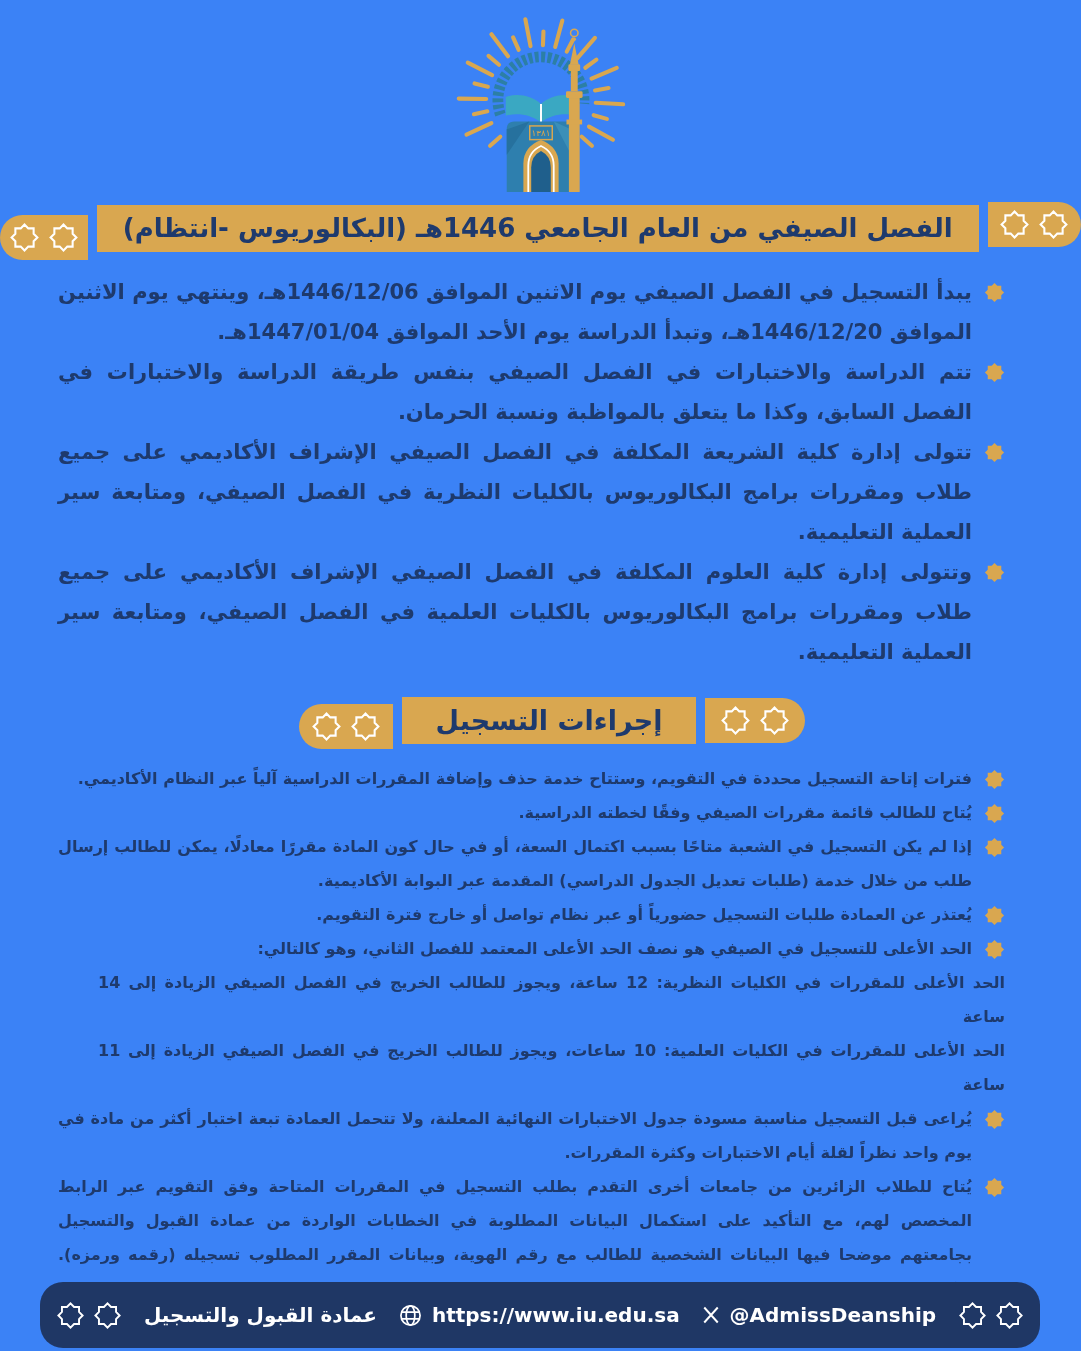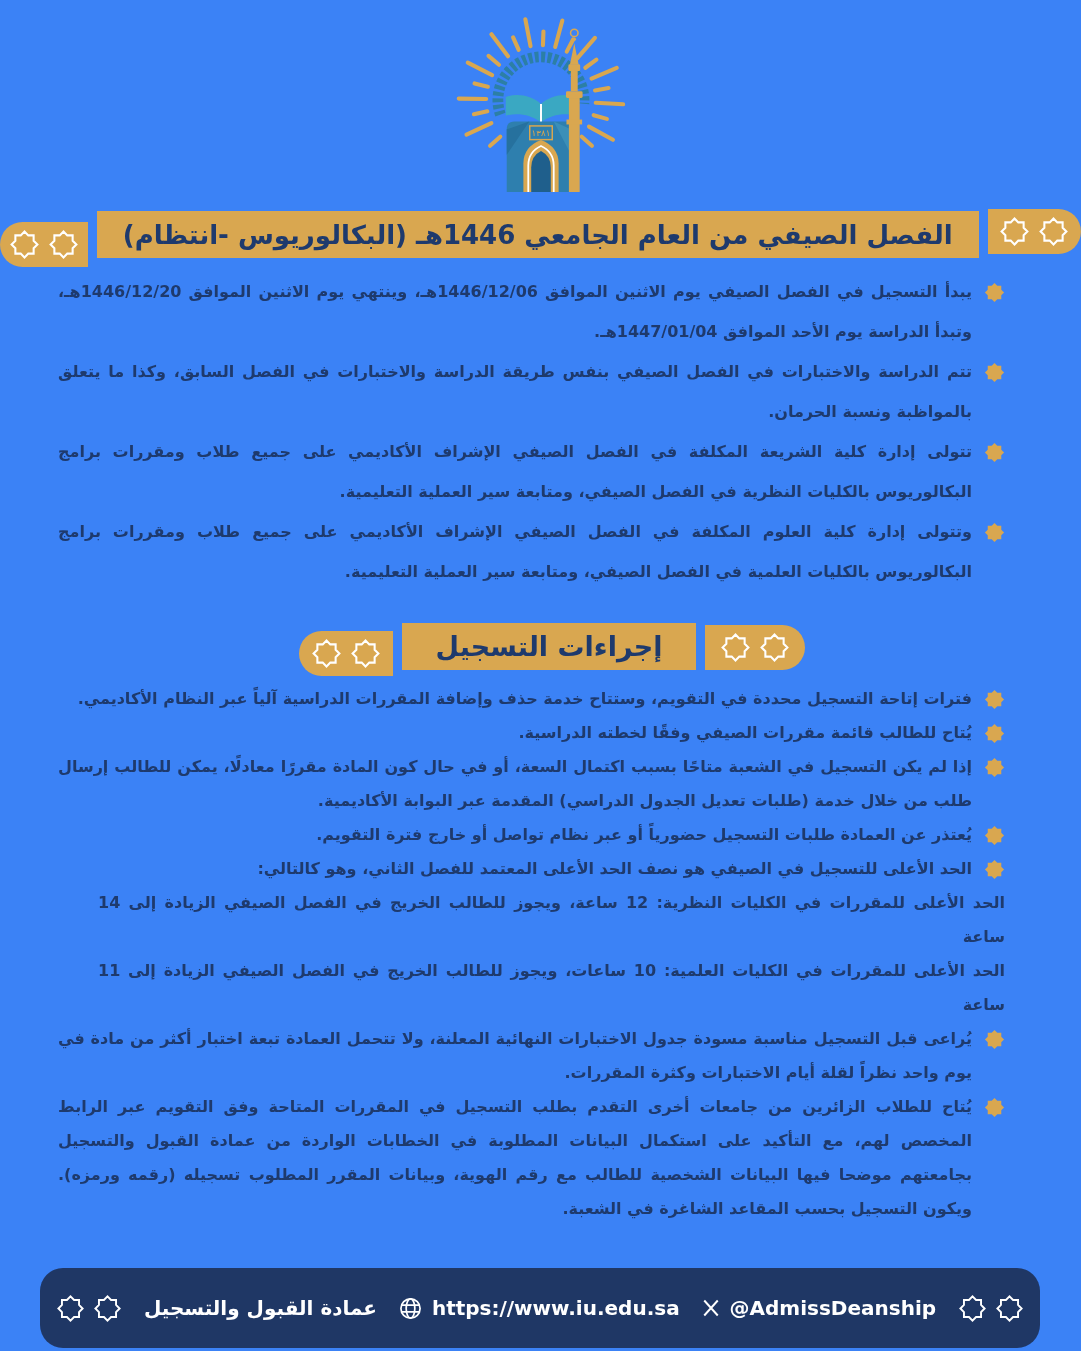--- a/index.html
+++ b/index.html
@@ -3,51 +3,51 @@
 <meta charset="utf-8">
 <style>
   html,body{margin:0;padding:0;background:#ffffff;}
   .page{
     position:relative;width:1081px;height:1351px;background:#3b82f6;
     font-family:"DejaVu Sans", sans-serif;overflow:hidden;
   }
   
   .logo-wrap{height:192px;display:flex;justify-content:center;align-items:flex-start;padding-top:6px;box-sizing:border-box;}
   
-  .band{display:flex;align-items:flex-end;justify-content:center;gap:9px;height:60px;}
+  .band{display:flex;align-items:center;justify-content:center;gap:9px;height:60px;}
   .band1{margin-top:6px;}
   .band2{margin-top:18px;margin-left:23px;}
   .band-main{
     background:#D9A750;color:#1E3A6D;font-weight:bold;
     display:flex;align-items:center;justify-content:center;
     height:47px;padding:0 26px;font-size:26px;white-space:nowrap;
   }
   .band2 .band-main{font-size:27px;padding:0 34px;}
   .deco{height:45px;display:flex;align-items:center;justify-content:center;gap:8px;background:#D9A750;}
   .deco-left{width:94px;border-radius:23px 0 0 23px;transform:translateY(9px);}
   .deco-right{width:100px;border-radius:0 23px 23px 0;transform:translateY(-4px);}
   .band2 .deco-left{transform:translateY(6px);}
   .band2 .deco-right{transform:translateY(0);}
   .star-o{width:31px;height:31px;fill:none;stroke:#ffffff;stroke-width:0.16;}
   
   .list{list-style:none;margin:0;padding:0 73px 0 58px;direction:rtl;color:#1E3A6D;font-weight:700;}
   .list li{position:relative;padding-right:36px;text-align:justify;}
   .list1{margin-top:14px;}
-  .list1 li{font-size:16px;line-height:40px;}
+  .list1 li{font-size:21px;line-height:40px;}
   .list2{margin-top:12px;}
   .list2 li{font-size:16px;line-height:34px;}
   .bullet{position:absolute;right:2px;width:23px;height:23px;fill:#D9A750;stroke:none;}
   .list1 .bullet{top:9px;}
   .list2 .bullet{top:6px;}
   .list li.sub{padding-right:3px;margin-left:40px;}
   
   .footer{
     position:absolute;left:40px;right:41px;bottom:3px;height:64px;
     background:#1F3765;border-radius:23px;color:#ffffff;font-weight:700;font-size:20px;
-    display:flex;align-items:center;justify-content:space-between;padding:8px 16px;direction:ltr;
+    display:flex;align-items:center;justify-content:space-between;padding:1px 16px;direction:ltr;
   }
   .f-stars{display:flex;align-items:center;gap:8px;}
   .star-f{width:29px;height:29px;fill:none;stroke:#ffffff;stroke-width:0.16;}
   .f-item{display:flex;align-items:center;gap:10px;}
   .f-icon{display:flex;align-items:center;}
 </style>
 </head>
 <body>
 
 <svg width="0" height="0" style="position:absolute" aria-hidden="true">

